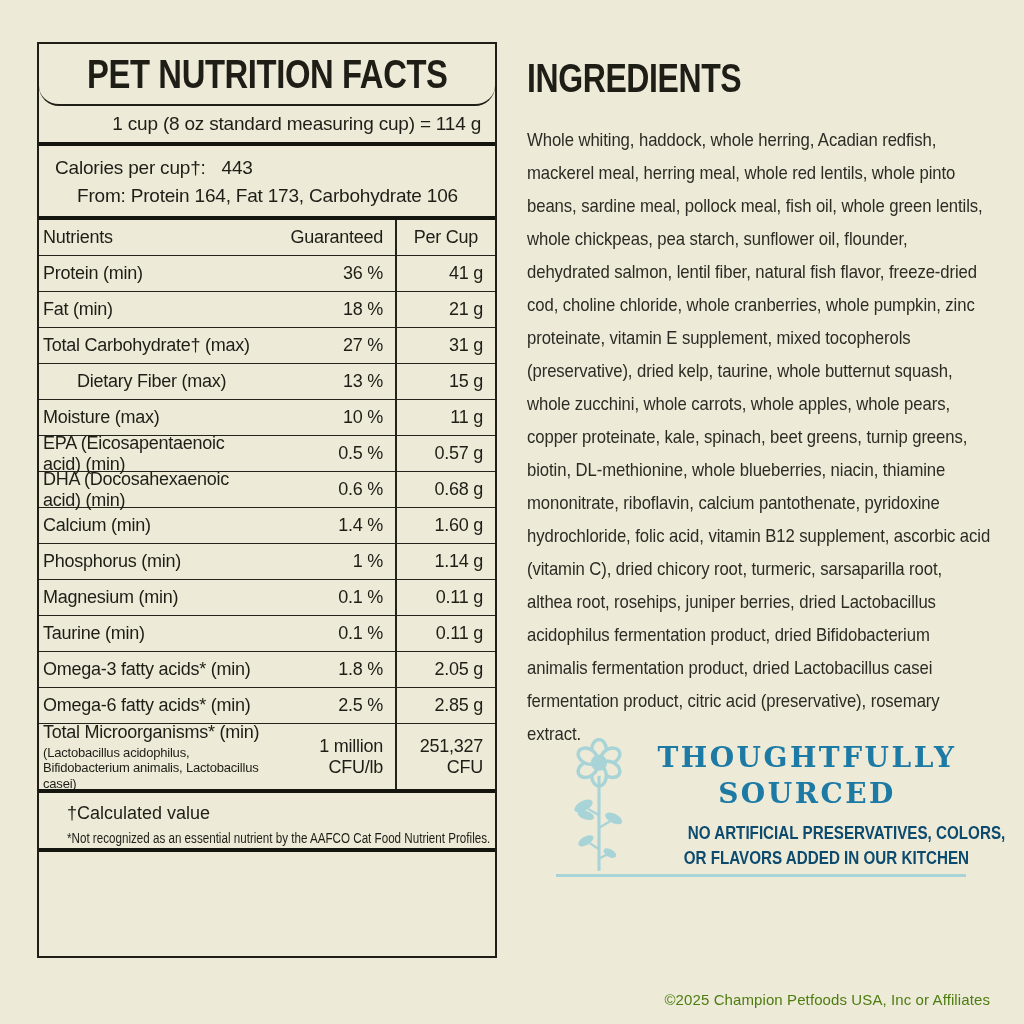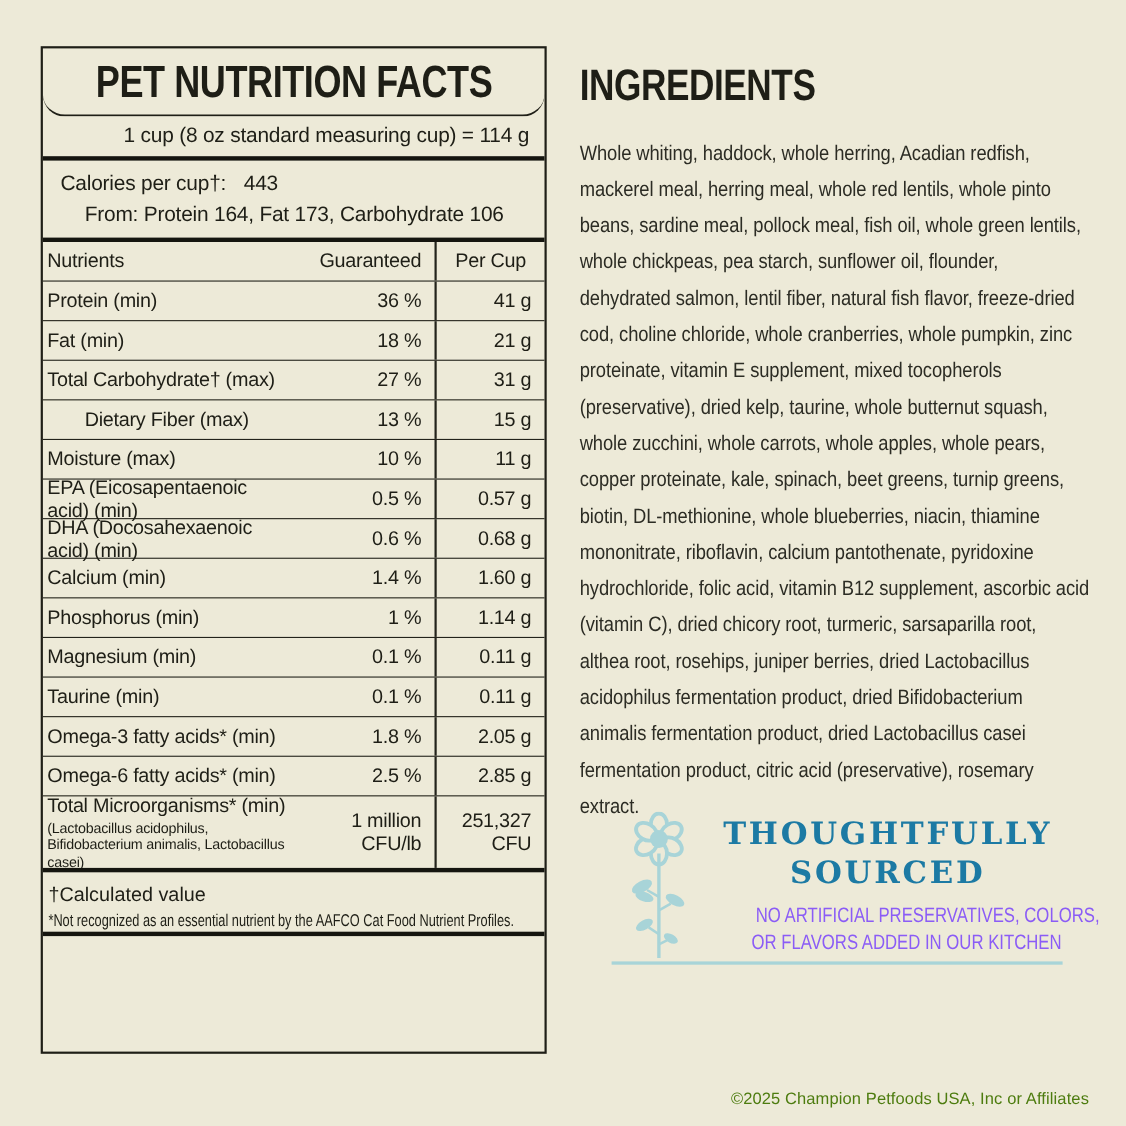--- a/index.html
+++ b/index.html
@@ -42,21 +42,21 @@
   .tname{flex:1;padding-left:4px;min-width:0;}
   .tname.indent{padding-left:38px;}
   .tguar{width:118px;text-align:right;padding-right:12px;flex:none;line-height:1.12;}
   .tcup{
     width:100px;flex:none;align-self:stretch;border-left:2px solid #23231B;
     display:flex;align-items:center;justify-content:flex-end;
     padding-right:12px;box-sizing:border-box;text-align:right;line-height:1.12;
   }
   .thead .tcup{justify-content:center;padding-right:0;}
   .tname-sub{font-size:13px;letter-spacing:-0.2px;line-height:1.18;margin-top:2px;}
-  .p-foot{padding:10px 16px 0 5px;font-size:18px;}
+  .p-foot{padding:10px 16px 0 28px;font-size:18px;}
   .p-foot .fn2{
     display:inline-block;white-space:nowrap;font-size:15.5px;
     transform:scaleX(0.75);transform-origin:0 50%;margin-top:5px;
   }
   .p-statement{flex:1;padding:14px 16px 0 16px;}
   .p-statement span{
     display:block;width:488px;transform:scaleX(0.875);transform-origin:0 0;
     font-size:15.5px;line-height:1.55;letter-spacing:-0.1px;
   }
   
@@ -72,21 +72,21 @@
   }
   
   .sourced{position:absolute;left:556px;top:735px;width:410px;height:142px;}
   .groundline{position:absolute;left:0;bottom:0;width:100%;height:3px;background:#A8D4D8;}
   .flower{position:absolute;left:4px;bottom:3px;}
   .sourced-text{margin-left:92px;text-align:center;padding-top:5px;color:#1C7AA4;}
   .s-head{
     font-family:"DejaVu Serif",serif;font-weight:700;
     font-size:28px;letter-spacing:2.5px;line-height:1.28;white-space:nowrap;
   }
-  .s-sub{margin-top:8px;font-weight:400;font-size:19px;line-height:1.35;color:#8b5cf6;}
+  .s-sub{margin-top:8px;font-weight:700;font-size:19px;line-height:1.35;color:#0c4a6e;}
   .s-sub span{display:inline-block;transform:scaleX(0.8);white-space:nowrap;}
   
   .copyright{
     position:absolute;right:34px;top:991px;font-size:15px;color:#4d7c0f;letter-spacing:0.1px;
   }
 </style>
 </head>
 <body>
 
 <div class="panel">

